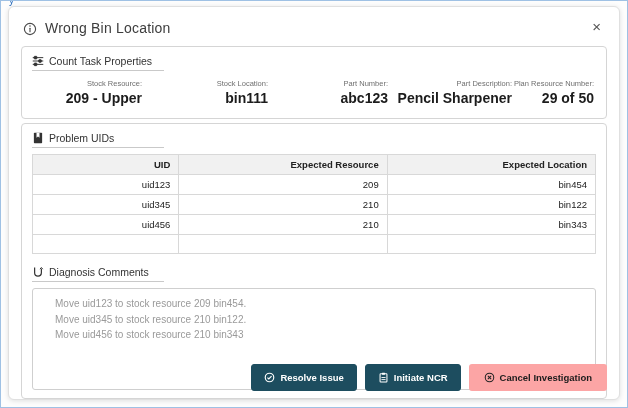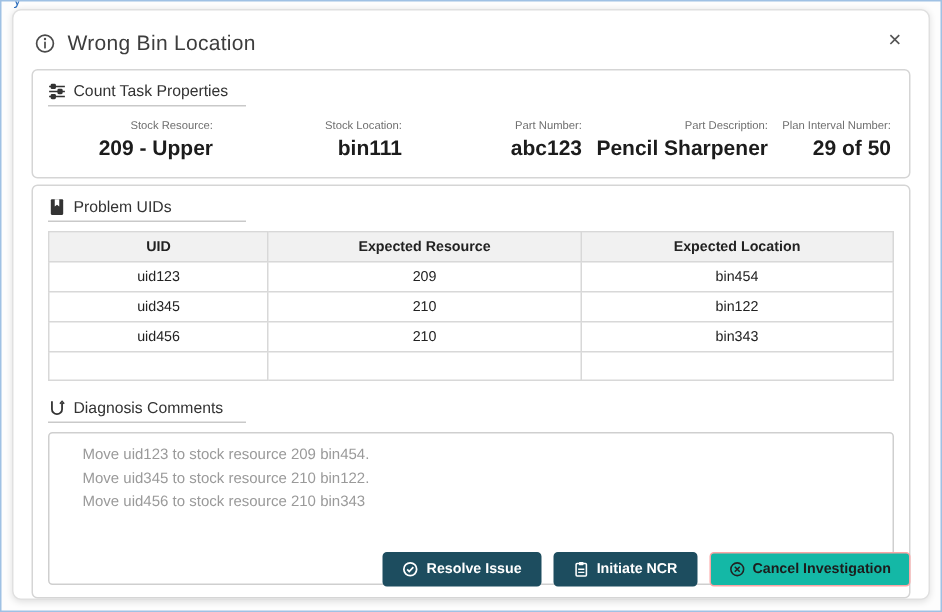--- a/index.html
+++ b/index.html
@@ -70,21 +70,21 @@
   .field:nth-child(2) { width: 126px; }
   .field:nth-child(3) { width: 120px; }
   .field:nth-child(4) { width: 124px; }
   .field:nth-child(5) { flex: 1; }
 
   
   table { width: 100%; border-collapse: collapse; margin-top: 1px; }
   th, td {
     border: 1px solid #d8d8d8;
     font-size: 9.5px; color: #222;
-    padding: 4px 8px; text-align: center; height: 19px;
+    padding: 4px 8px; text-align: right; height: 19px;
   }
   th { background: #f1f1f1; font-weight: 700; }
   td { background: #fff; font-weight: 400; }
   col.c-uid { width: 26%; }
   col.c-res { width: 37%; }
   col.c-loc { width: 37%; }
 
   
   .comments-box {
     border: 1px solid #cfcfcf;
@@ -105,22 +105,22 @@
     font-size: 9.5px; font-weight: 700;
     border-radius: 3px; padding: 5px 12px;
     cursor: pointer;
     font-family: "Liberation Sans", sans-serif;
   }
   .btn-dark {
     background: #1d4d5f; color: #fff;
     border: 1px solid #1d4d5f;
   }
   .btn-light {
-    background: #14b8a6; color: #1c1c1c;
-    border: 1px solid #fca5a5;
+    background: #fca5a5; color: #1c1c1c;
+    border: 3px solid #fca5a5;
   }
 </style>
 </head>
 <body>
 
 <div class="page">
   <span class="bg-partial-text">y</span>
 
   <div class="modal">
 
@@ -165,21 +165,21 @@
         </div>
         <div class="field">
           <span class="field-label">Part Number:</span>
           <span class="field-value">abc123</span>
         </div>
         <div class="field">
           <span class="field-label">Part Description:</span>
           <span class="field-value">Pencil Sharpener</span>
         </div>
         <div class="field">
-          <span class="field-label">Plan Interval Number:</span>
+          <span class="field-label">Plan Resource Number:</span>
           <span class="field-value">29 of 50</span>
         </div>
       </div>
     </div>
 
     <div class="box" style="margin-top:4px;">
 
       <div class="section-title-row">
         <span class="icon">
           <svg viewBox="0 0 16 16" width="12" height="12">

